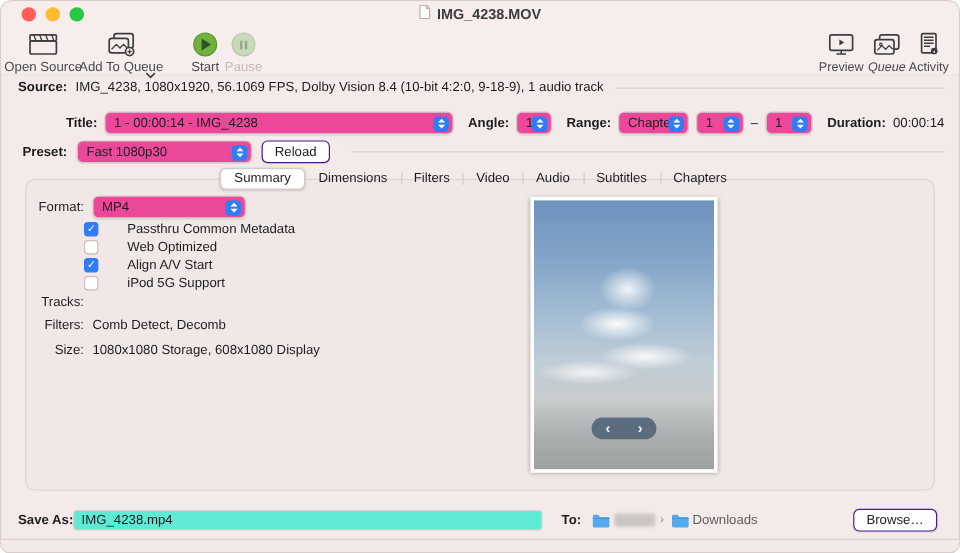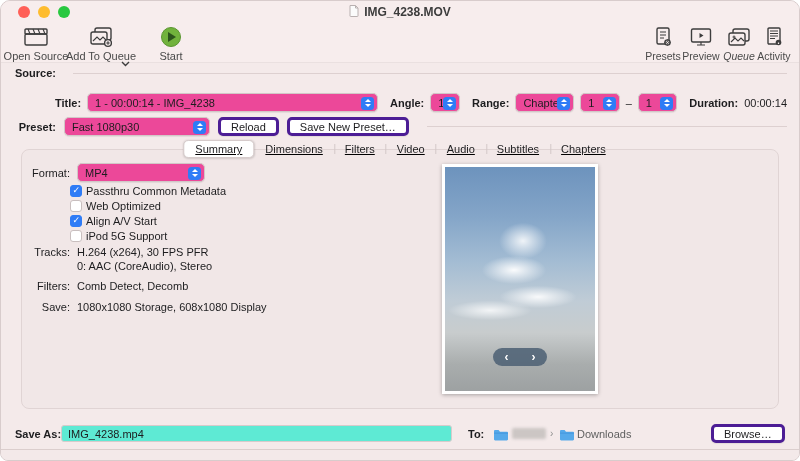--- a/index.html
+++ b/index.html
@@ -38,43 +38,43 @@
   .source-row .blbl { width:41px; text-align:right; margin-right:7px; }
   .title-row { top:92px; gap:6px; }
   .title-row .tlbl { width:28px; text-align:right;margin-left:40px; }
   .preset-row { top:116px; gap:8px; }
   .preset-row .blbl { width:41px; text-align:right; }
 
   .popup { position:relative; height:19px; background:#ec4899; border:1px solid #d2c7c7; border-radius:5px; display:flex; align-items:center; padding:0 20px 0 7px; font-size:11px; color:#1d1d1f; box-shadow:0 0.5px 1px rgba(0,0,0,0.07); white-space:nowrap; overflow:hidden; }
   .stepper { position:absolute; right:3px; top:2.5px; width:13px; height:13px; background:#2f7cf6; border-radius:3.5px; display:flex; flex-direction:column; align-items:center; justify-content:center; }
   .stepper .up { width:0; height:0; border-left:3px solid transparent; border-right:3px solid transparent; border-bottom:3.5px solid #fff; margin-bottom:1.5px; }
   .stepper .dn { width:0; height:0; border-left:3px solid transparent; border-right:3px solid transparent; border-top:3.5px solid #fff; }
-  .btn { height:19px; background:#fff; border:3px solid #4c1d95; border-radius:5px; font-size:11px; color:#1d1d1f; padding:0 10px; display:flex; align-items:center; box-shadow:0 0.5px 1px rgba(0,0,0,0.07); white-space:nowrap; }
+  .btn { height:19px; background:#fff; border:1px solid #4c1d95; border-radius:5px; font-size:11px; color:#1d1d1f; padding:0 10px; display:flex; align-items:center; box-shadow:0 0.5px 1px rgba(0,0,0,0.07); white-space:nowrap; }
 
   
   .w-title { width:354px; }
   .w-angle { width:30px; }
   .w-chapters { width:66px; }
   .w-range { width:42px; }
   .w-preset { width:146px; }
   .w-format { width:128px; }
 
   
-  .tabbar { position:absolute; top:139px; left:50%; transform:translateX(-50%); height:18px; display:flex; align-items:flex-end; z-index:3;text-decoration:underline; }
+  .tabbar { position:absolute; top:139px; left:50%; transform:translateX(-50%); height:18px; display:flex; align-items:flex-end; z-index:3; }
   .tab { position:relative; height:18px; display:flex; align-items:center; padding:0 11px; font-size:11px; color:#1d1d1f; }
   .tab + .tab::before { content:""; position:absolute; left:0; top:4px; height:10px; width:1px; background:#d4c8c8; }
   .tab.selected { background:#fff; border:1px solid #d6cbcb; border-radius:5px; box-shadow:0 0.5px 2px rgba(0,0,0,0.14); z-index:2; }
   .tab.selected::before, .tab.selected + .tab::before { display:none; }
 
   
   .groupbox { position:absolute; top:148px; left:20px; width:758px; height:260px; background:#f1e7e7; border:1px solid #e0d4d4; border-radius:8px; }
   .format-row { position:absolute; top:13px; left:0; display:flex; align-items:center; font-size:11px; }
   .format-row .flbl { width:48px; text-align:right; margin-right:7px; color:#1d1d1f; }
   .cbx-list { position:absolute; top:33px; left:48px; }
-  .cbx-row { display:flex; align-items:center; gap:4px; height:15px; font-size:11px; color:#1d1d1f; }
+  .cbx-row { display:flex; align-items:center; gap:24px; height:15px; font-size:11px; color:#1d1d1f; }
   .cb { width:12px; height:12px; border-radius:3px; background:#fff; border:1px solid #c9bfbf; position:relative; flex:none; }
   .cb.checked { background:#2f7cf6; border-color:#2f7cf6; }
   .cb.checked::after { content:"✓"; position:absolute; left:1.5px; top:-1px; color:#fff; font-size:9px; font-weight:bold; }
   .info-list { position:absolute; top:96px; left:0; font-size:11px; color:#1d1d1f; }
   .info-row { display:flex; margin-bottom:7px; }
   .info-row .ilbl { width:48px; text-align:right; margin-right:7px; white-space:nowrap; }
   .info-row .ival div { line-height:13.5px; white-space:nowrap; }
 
   
   .preview { position:absolute; left:420px; top:14px; width:156px; height:230px; background:#fff; padding:3px; box-shadow:0 1px 4px rgba(0,0,0,0.3); }
@@ -155,33 +155,32 @@
 
     <div class="tb-item" style="left:148px;width:44px;">
       <span class="ic">
         <span class="circle-btn start-circle">
             <span class="play-tri"></span>
           </span>
       </span>
       <span class="lbl">Start</span>
     </div>
 
-
-    <div class="tb-item small" style="left:640px;width:44px;">
-      <span class="ic">
-        <svg width="20" height="22" viewBox="0 0 20 22" fill="none" stroke="#3d3d3d" stroke-width="1.4">
-          <rect x="4" y="2" width="12" height="16" rx="1.5"></rect>
-          <path d="M7 6h6M7 9h6M7 12h4" stroke-width="1.1"></path>
-          <circle cx="14.5" cy="16.5" r="2.6" fill="#f7eded"></circle>
-          <circle cx="14.5" cy="16.5" r="1" stroke-width="1"></circle>
-          <path d="M14.5 13.5v1M14.5 18.5v1M11.5 16.5h1M16.5 16.5h1" stroke-width="1"></path>
-        </svg>
-      </span>
-      <span class="lbl">Presets</span>
-    </div>
+    <div class="tb-item disabled" style="left:182px;width:40px;">
+      <span class="ic">
+        <span class="circle-btn pause-circle">
+            <span class="pause-bars">
+              <i></i>
+              <i></i>
+            </span>
+          </span>
+      </span>
+      <span class="lbl">Pause</span>
+    </div>
+
 
     <div class="tb-item small" style="left:678px;width:44px;">
       <span class="ic">
         <svg width="24" height="22" viewBox="0 0 24 22" fill="none" stroke="#3d3d3d" stroke-width="1.4">
           <rect x="2.5" y="3" width="19" height="13" rx="1.5"></rect>
           <path d="M10.5 7l4 2.5-4 2.5z" fill="#3d3d3d" stroke="none"></path>
           <path d="M8 19h8M12 16v3" stroke-width="1.2"></path>
         </svg>
       </span>
       <span class="lbl">Preview</span>
@@ -207,20 +206,21 @@
           <circle cx="14.5" cy="16.5" r="2.8" fill="#3d3d3d" stroke="none"></circle>
           <path d="M14.5 15.2v.1M14.5 16.4v1.6" stroke="#f7eded" stroke-width="1.2"></path>
         </svg>
       </span>
       <span class="lbl">Activity</span>
     </div>
   </div>
 
   <div class="row source-row">
     <span class="blbl">Source:</span>
+    <span>IMG_4238, 1080x1920, 56.1069 FPS, Dolby Vision 8.4 (10-bit 4:2:0, 9-18-9), 1 audio track</span>
     <span class="divline"></span>
   </div>
 
   <div class="row title-row">
     <span class="blbl tlbl">Title:</span>
     <span class="popup w-title">
       <span>1 - 00:00:14 - IMG_4238</span>
       <span class="stepper">
           <i class="up"></i>
           <i class="dn"></i>
@@ -264,21 +264,20 @@
   <div class="row preset-row">
     <span class="blbl">Preset:</span>
     <span class="popup w-preset">
       <span>Fast 1080p30</span>
       <span class="stepper">
           <i class="up"></i>
           <i class="dn"></i>
         </span>
     </span>
     <span class="btn">Reload</span>
-    <span class="btn">Save New Preset…</span>
     <span class="divline"></span>
   </div>
 
   <div class="tabbar">
     <span class="tab selected">Summary</span>
     <span class="tab">Dimensions</span>
     <span class="tab">Filters</span>
     <span class="tab">Video</span>
     <span class="tab">Audio</span>
     <span class="tab">Subtitles</span>
@@ -313,33 +312,29 @@
       </div>
       <div class="cbx-row">
         <span class="cb"></span>
         <span>iPod 5G Support</span>
       </div>
     </div>
 
     <div class="info-list">
       <div class="info-row">
         <span class="ilbl">Tracks:</span>
-        <span class="ival">
-          <div>H.264 (x264), 30 FPS PFR</div>
-          <div>0: AAC (CoreAudio), Stereo</div>
-        </span>
       </div>
       <div class="info-row">
         <span class="ilbl">Filters:</span>
         <span class="ival">
           <div>Comb Detect, Decomb</div>
         </span>
       </div>
       <div class="info-row">
-        <span class="ilbl">Save:</span>
+        <span class="ilbl">Size:</span>
         <span class="ival">
           <div>1080x1080 Storage, 608x1080 Display</div>
         </span>
       </div>
     </div>
 
     <div class="preview">
       <div class="sky">
         <div class="navpill">
           <span>‹</span>

